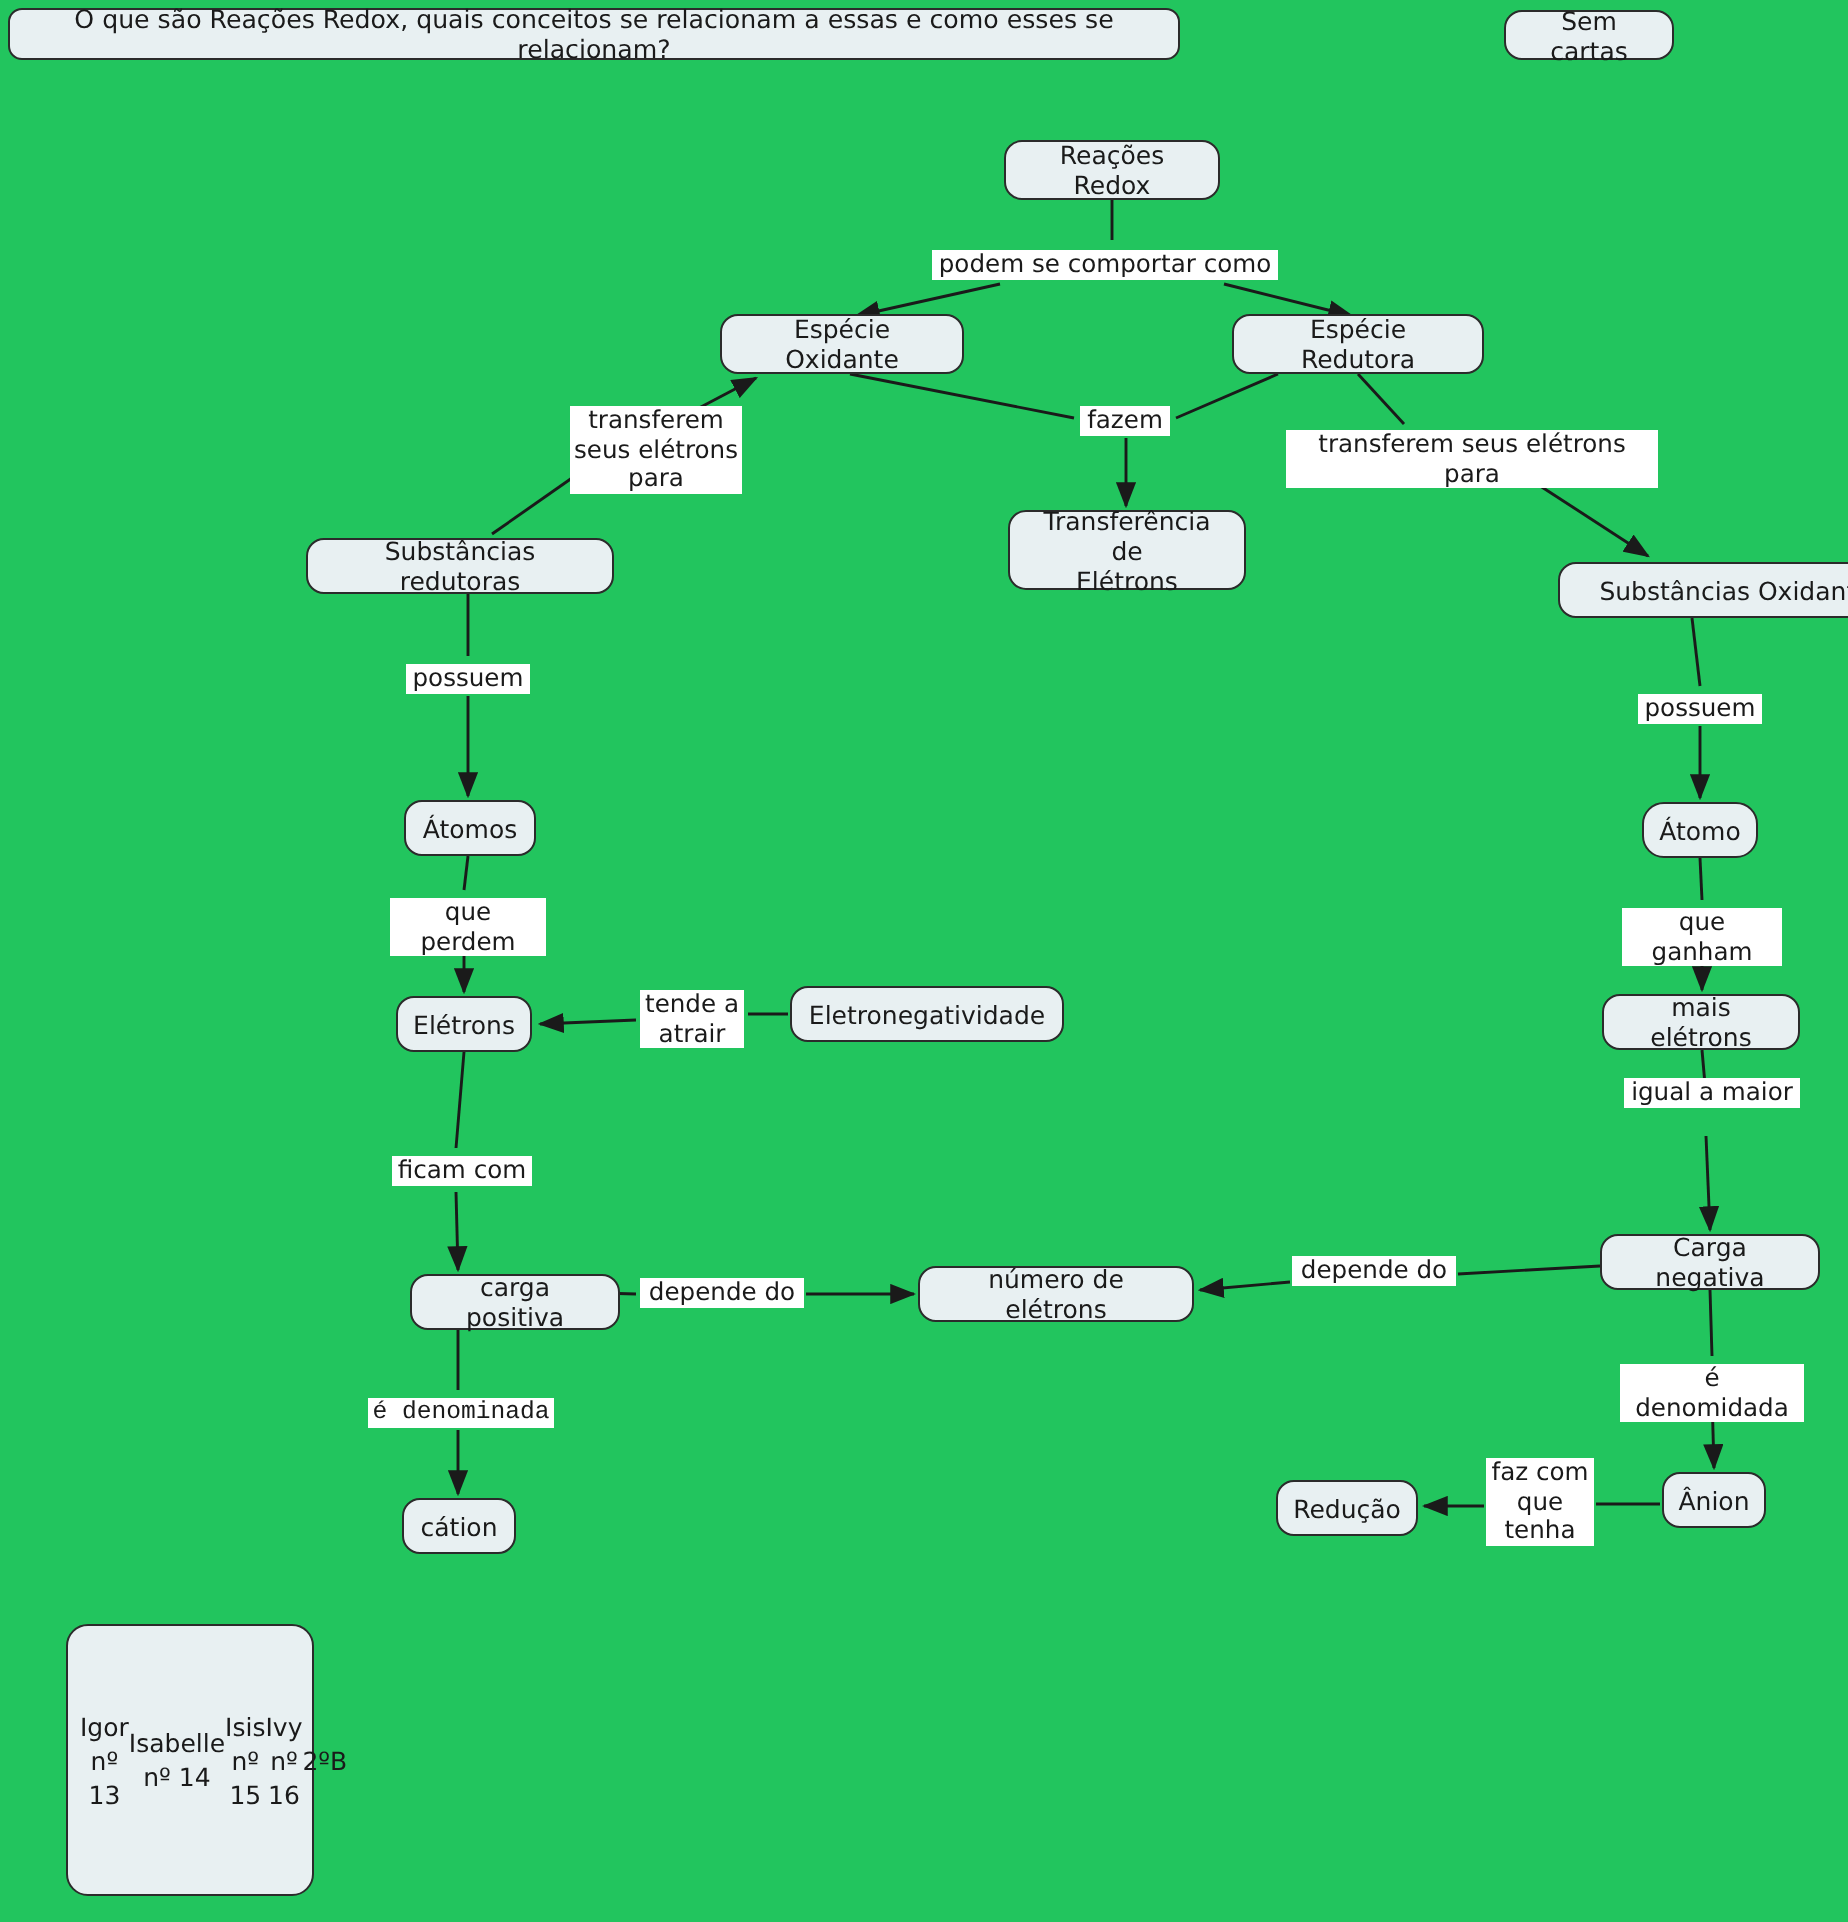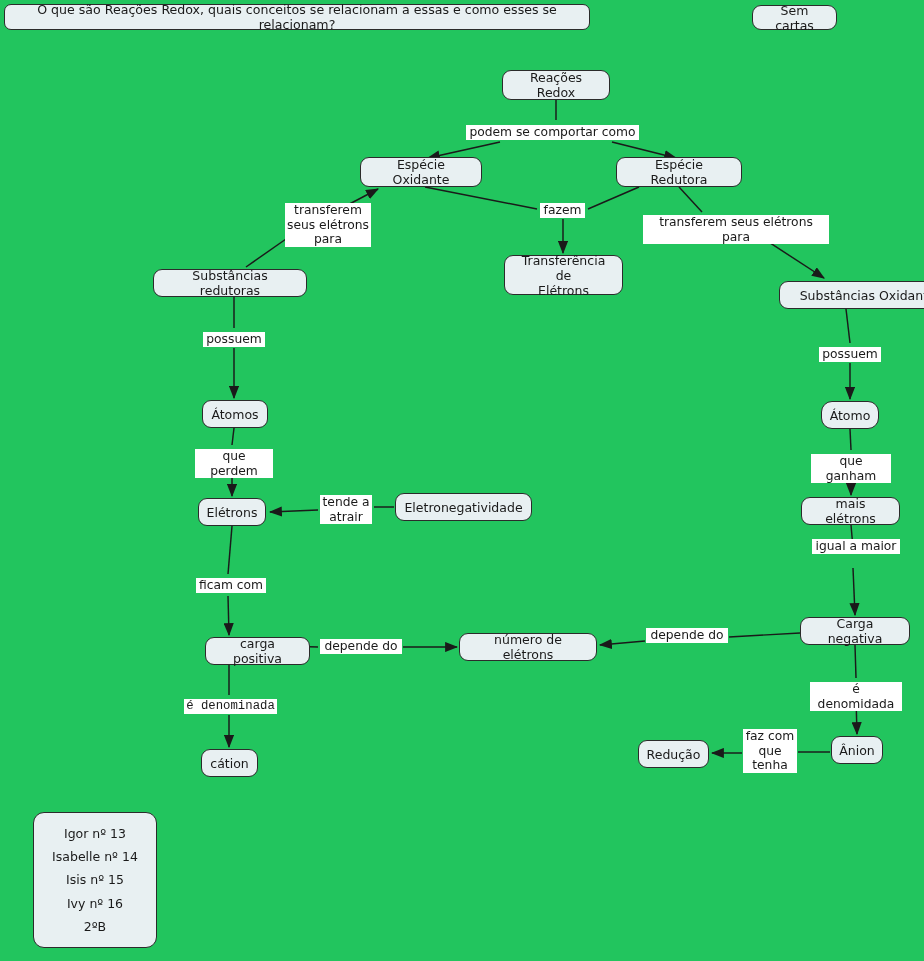--- a/index.html
+++ b/index.html
@@ -44,21 +44,21 @@
     white-space: pre-line;
     z-index: 3;
   }
   .node.question {
     border-radius: 7px;
     font-size: 12.6px;
     padding: 3px 8px;
   }
   .node.roster {
     border-radius: 11px;
-    flex-direction: column;
+    flex-direction: row;
     justify-content: space-around;
     padding: 9px 6px;
     font-size: 12.5px;
   }
   .roster-line {
     display: block;
     width: 100%;
     text-align: center;
     line-height: 17px;
   }

